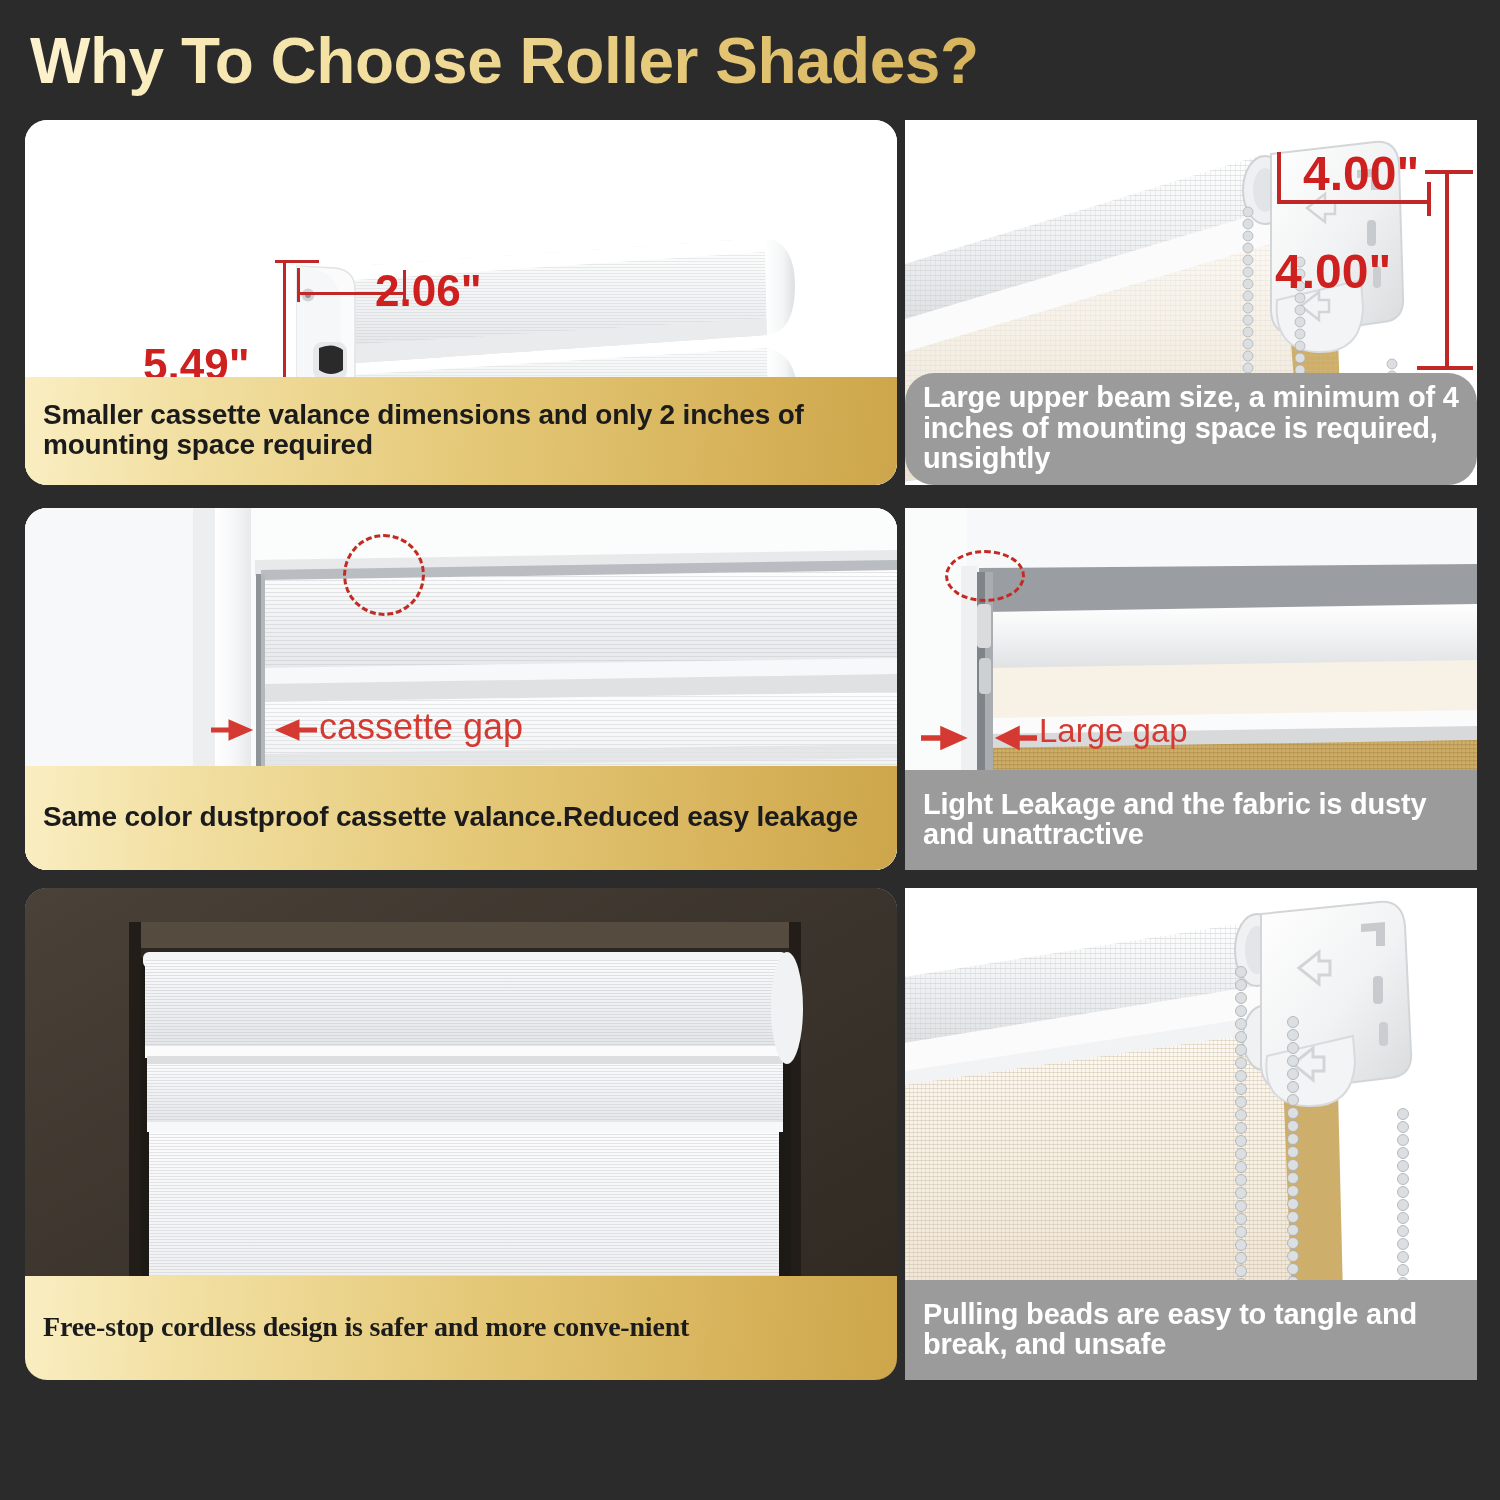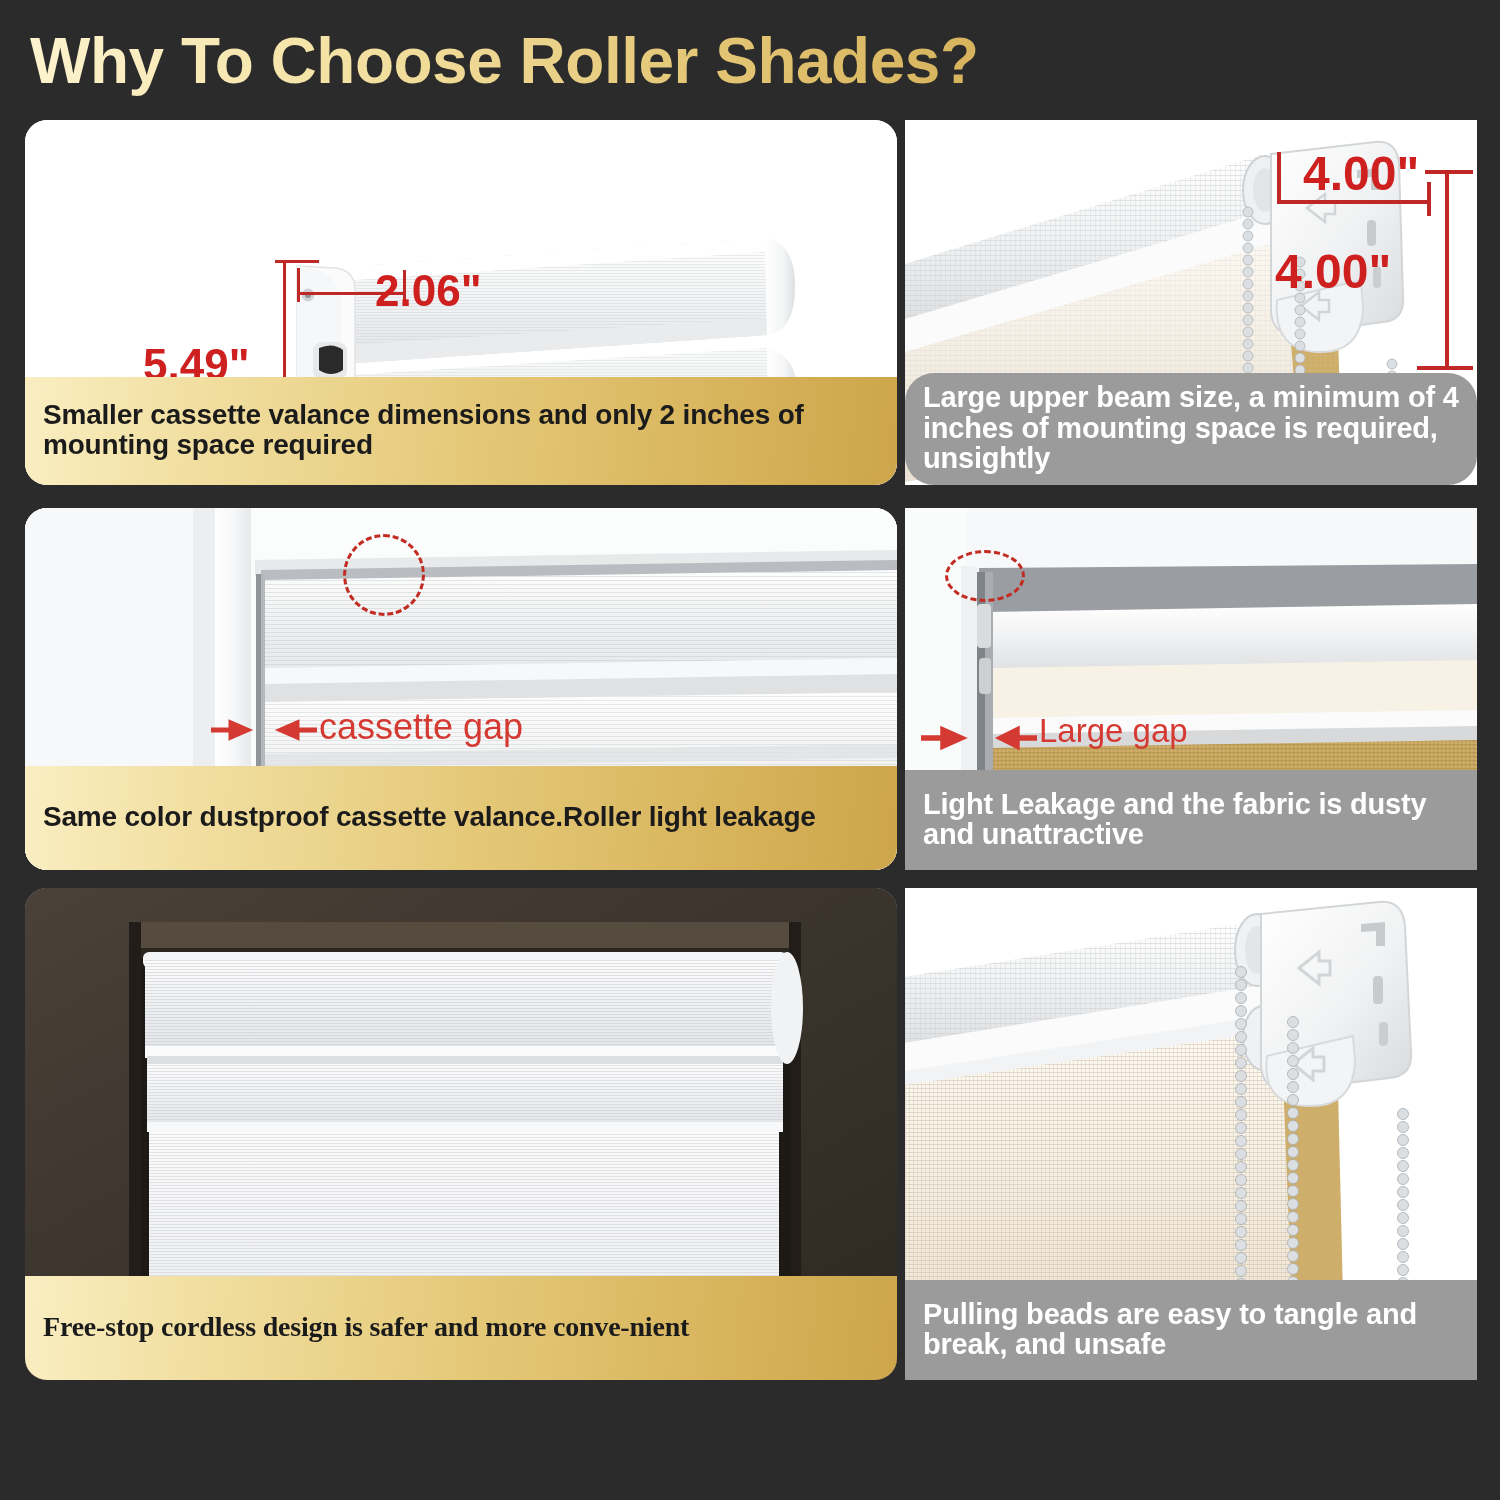--- a/index.html
+++ b/index.html
@@ -332,21 +332,21 @@
       <svg viewBox="0 0 872 362" width="872" height="362" style="position:absolute;left:0;top:0;pointer-events:none;">
         <g fill="#d43a32" stroke="#d43a32">
           <path d="M186,222 L214,222 M206,215 L222,222 L206,229 z" stroke-width="5"></path>
           <path d="M292,222 L264,222 M272,215 L256,222 L272,229 z" stroke-width="5"></path>
         </g>
       </svg>
       <div class="gaplbl" style="left:294px;top:198px;font-size:36px;">cassette gap</div>
     </div>
 
     <div class="cap good">
-      <p>Same color dustproof cassette valance.Roller light leakage</p>
+      <p>Same color dustproof cassette valance.Reduced easy leakage</p>
     </div>
   </div>
 
   <div class="panel right" id="p4">
     <div class="art" style="background:#f0f1f2;">
       <svg viewBox="0 0 572 362" width="572" height="362" style="position:absolute;left:0;top:0;">
         <defs>
           <linearGradient id="g4tube" x1="0" y1="0" x2="0" y2="1">
             <stop offset="0" stop-color="#ffffff"></stop>
               <stop offset="0.45" stop-color="#f0f1f2"></stop>

